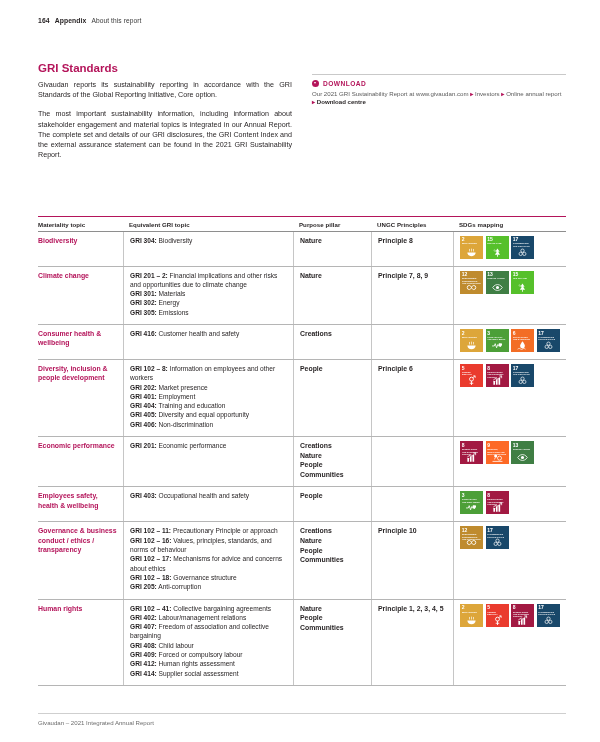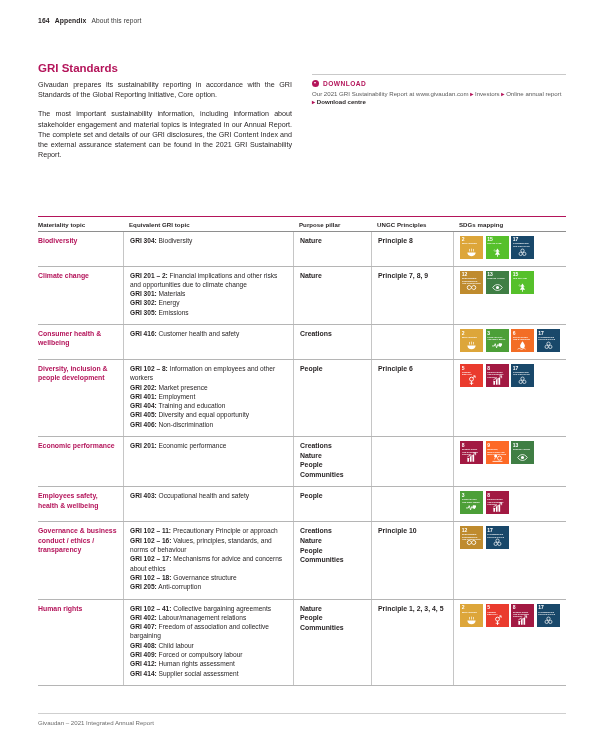--- a/index.html
+++ b/index.html
@@ -114,21 +114,21 @@
   <div class="runhead">
     <span class="pageno">164</span>
     <span class="sect">Appendix</span>
     <span class="sub">About this report</span>
   </div>
 
   <div class="intro">
     <div class="cols">
       <div class="col">
         <h1 class="title">GRI Standards</h1>
-        <p class="body">Givaudan prepares its sustainability reporting in accordance with the GRI Standards of the Global Reporting Initiative, Core option.</p>
+        <p class="body">Givaudan reports its sustainability reporting in accordance with the GRI Standards of the Global Reporting Initiative, Core option.</p>
         <p class="body">The most important sustainability information, including information about stakeholder engagement and material topics is integrated in our Annual Report. The complete set and details of our GRI disclosures, the GRI Content Index and the external assurance statement can be found in the 2021 GRI Sustainability Report.</p>
       </div>
       <div class="col">
 
         <div class="dl">
           <div class="dl-head">
             <span class="dl-dot"></span>
             <span class="dl-label">DOWNLOAD</span>
           </div>
           <div class="dl-text">

